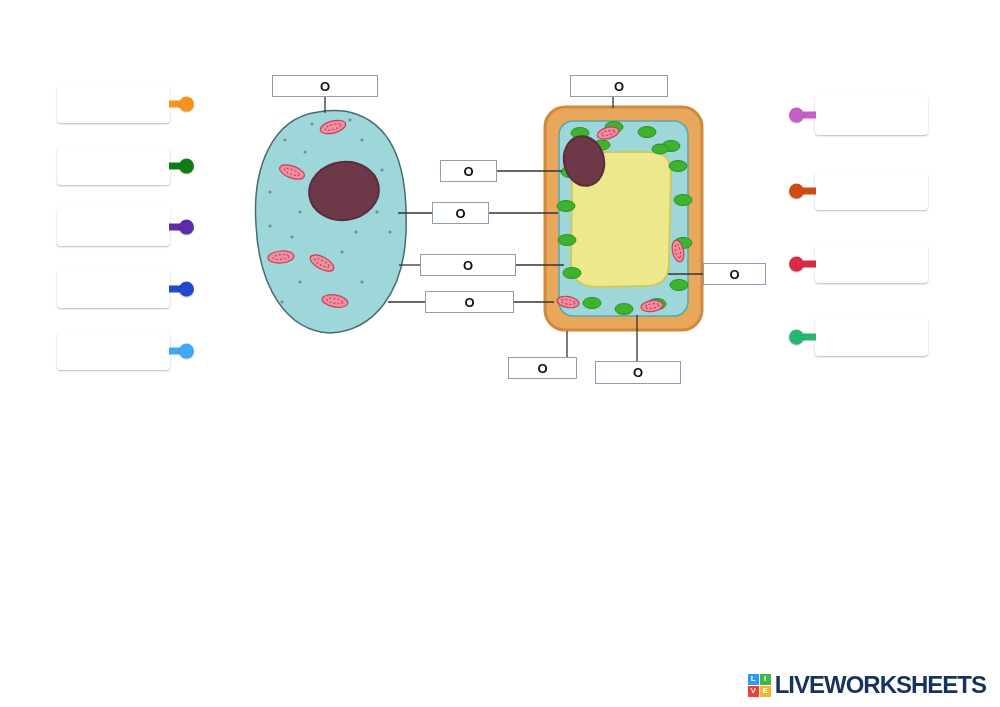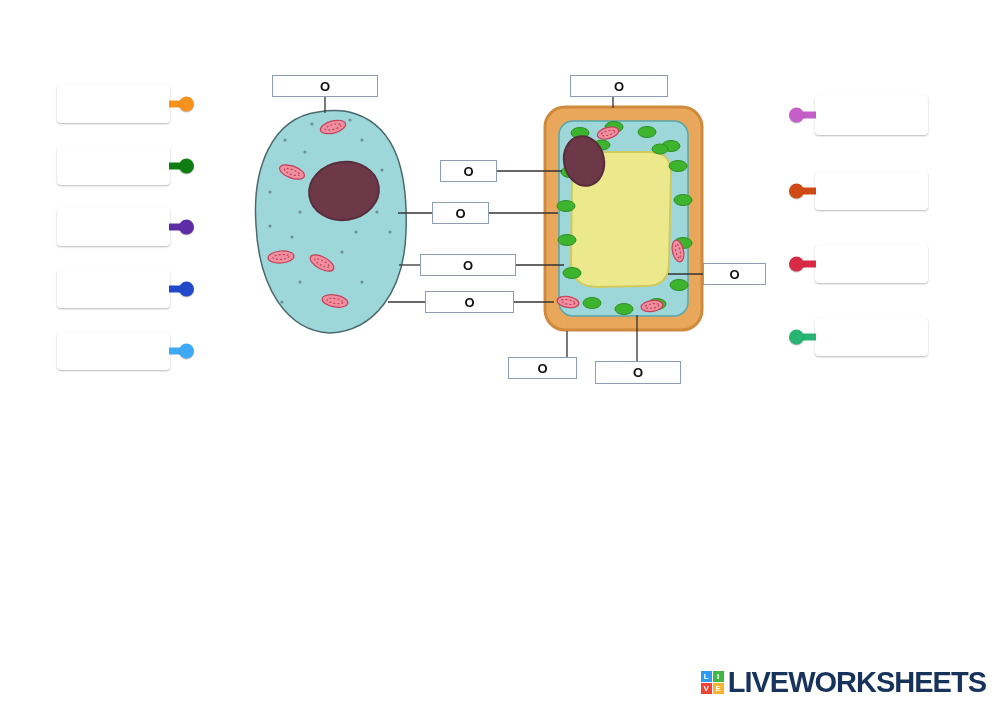--- a/index.html
+++ b/index.html
@@ -30,21 +30,21 @@
   .drop {
     position:absolute; background:#fff; border:1px solid #8d9db3;
     display:flex; align-items:center; justify-content:center;
     font-weight:bold; font-size:13px; color:#111; cursor:pointer;
   }
 
   
   .logo { position:absolute; right:14px; bottom:8px; display:flex; align-items:center; gap:4px; cursor:pointer; }
   .logo-grid { display:grid; grid-template-columns:11px 11px; grid-template-rows:11px 11px; gap:1px; }
   .logo-sq { display:flex; align-items:center; justify-content:center; color:#fff; font-size:8px; font-weight:bold; line-height:1; }
-  .logo-text { font-size:29px; font-weight:bold; color:#17335c; letter-spacing:-1px; }
+  .logo-text { font-size:24px; font-weight:bold; color:#17335c; letter-spacing:-1px; }
 </style>
 </head>
 <body>
 
 <div class="page">
 
   <svg width="1000" height="707" viewBox="0 0 1000 707">
 
     <g>
       <path d="M318,112 C272,118 252,168 256,225 C259,288 287,331 330,333 C374,331 404,292 406,232 C408,172 396,128 356,114 C342,109 330,110 318,112 Z" fill="#9ed7da" stroke="#4a6b6e" stroke-width="1.5"></path>

